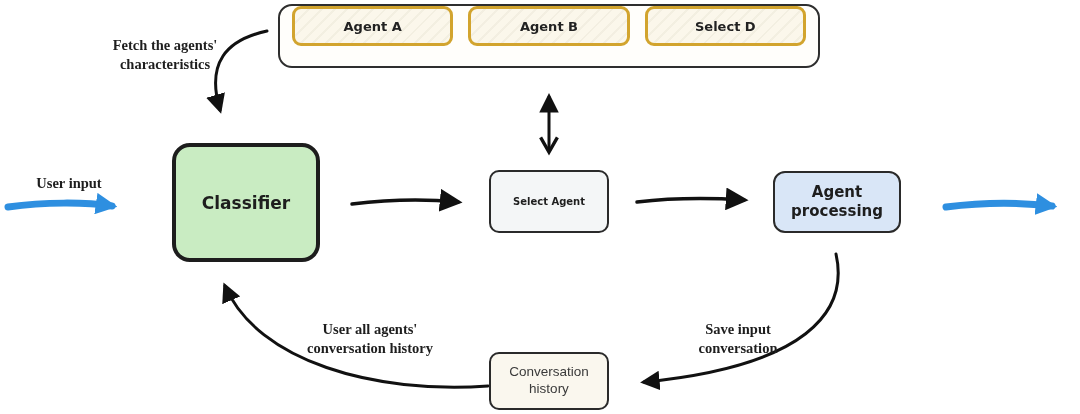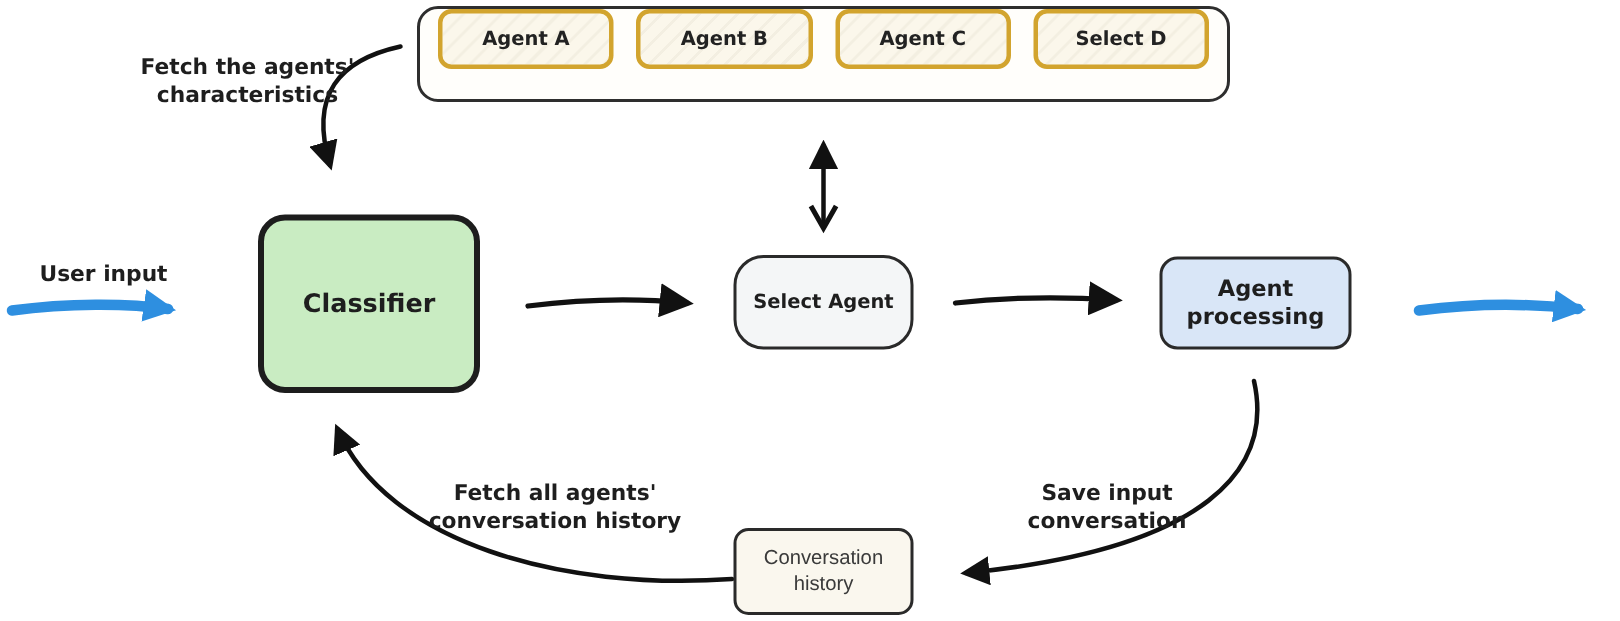--- a/index.html
+++ b/index.html
@@ -28,36 +28,36 @@
     position:absolute;box-sizing:border-box;
     display:flex;align-items:center;justify-content:center;text-align:center;
     color:#1e1e1e;font-weight:600;white-space:pre-line;
   }
   .classifier{
     left:172px;top:143px;width:148px;height:119px;
     background:#c9ecc2;border:4px solid #1d1d1d;border-radius:18px;font-size:17px;
   }
   .select-agent{
     left:489px;top:170px;width:120px;height:63px;
-    background:#f4f6f7;border:2.5px solid #2a2a2a;border-radius:20px;font-size:13px;
+    background:#f4f6f7;border:2.5px solid #2a2a2a;border-radius:10px;font-size:10px;
   }
   .agent-processing{
     left:773px;top:171px;width:128px;height:62px;padding:0 18px;line-height:1.25;
     background:#d9e6f7;border:2.5px solid #2a2a2a;border-radius:12px;font-size:15px;
   }
   .conversation-history{
     left:489px;top:352px;width:120px;height:58px;line-height:1.25;
     background:#faf7ee;border:2.5px solid #2a2a2a;border-radius:10px;
     font-family:"Liberation Sans", sans-serif;font-weight:400;font-size:13.5px;color:#3a3a3a;
   }
 
   
   .float-label{
     position:absolute;text-align:center;font-size:14.5px;font-weight:600;color:#1e1e1e;
-    white-space:pre-line;line-height:1.3;
+    white-space:pre-line;line-height:1.3;font-family:Liberation Serif, serif;
   }
   .lbl-fetch-char{left:85px;top:36px;width:160px;}
   .lbl-user-input{left:8px;top:174px;width:122px;}
   .lbl-response{left:944px;top:171px;width:122px;}
   .lbl-fetch-history{left:268px;top:320px;width:204px;}
   .lbl-save-conv{left:655px;top:320px;width:166px;}
 </style>
 </head>
 <body>
 
@@ -94,41 +94,38 @@
   </svg>
 
   <div class="agents-panel">
     <div class="agent-chip">
       <span>Agent A</span>
     </div>
     <div class="agent-chip">
       <span>Agent B</span>
     </div>
     <div class="agent-chip">
-      <span>Agent C</span>
-    </div>
-    <div class="agent-chip">
       <span>Select D</span>
     </div>
   </div>
 
   <div class="node classifier">Classifier</div>
 
   <div class="node select-agent">Select Agent</div>
 
   <div class="node agent-processing">Agent processing</div>
 
   <div class="node conversation-history">Conversation
 history</div>
 
   <div class="float-label lbl-fetch-char">Fetch the agents'
 characteristics</div>
 
   <div class="float-label lbl-user-input">User input</div>
 
 
-  <div class="float-label lbl-fetch-history">Fetch all agents'
+  <div class="float-label lbl-fetch-history">User all agents'
 conversation history</div>
 
   <div class="float-label lbl-save-conv">Save input
 conversation</div>
 
 </div>
 
 </body></html>

